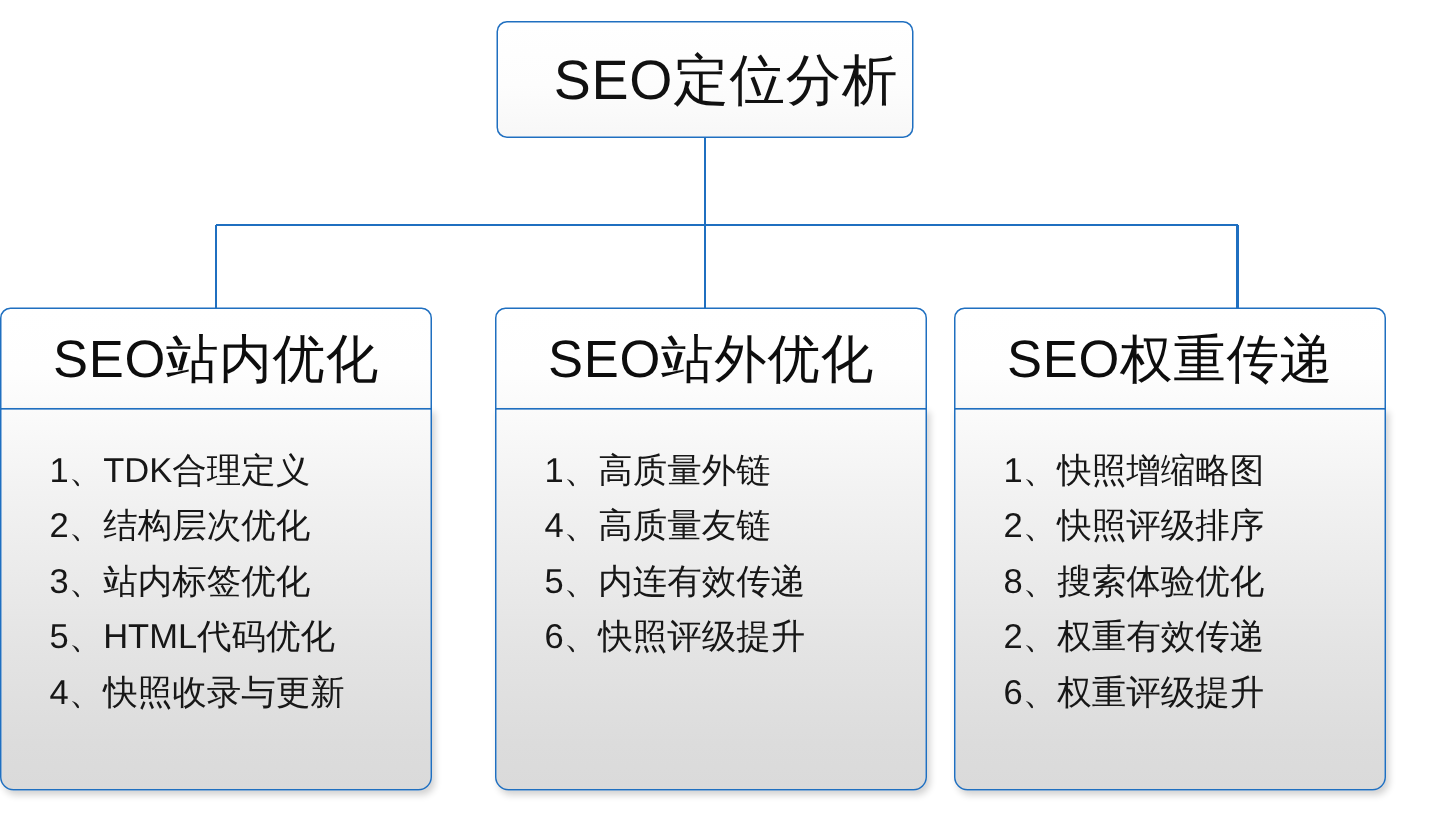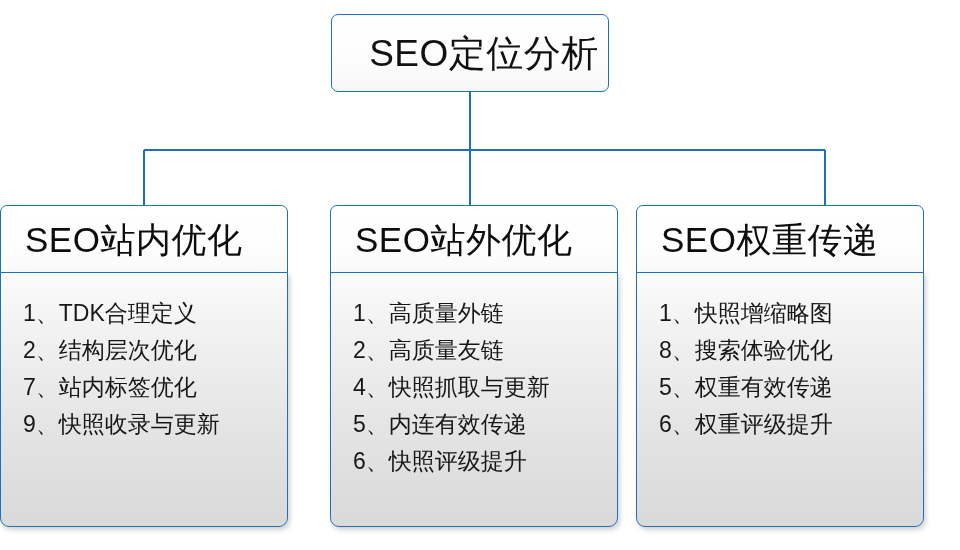--- a/index.html
+++ b/index.html
@@ -69,22 +69,21 @@
 
   .col-header {
     box-sizing: border-box;
     width: 100%;
     height: 68px;
     border: 1.4px solid #1f6fc0;
     border-radius: 7px 7px 0 0;
     background: linear-gradient(to bottom, #ffffff 0%, #fefefe 60%, #fafafa 100%);
     display: flex;
     align-items: center;
-    justify-content: flex-start;
-    padding-left: 24px;
+    justify-content: center;
   }
   .col-header .header-title {
     font-size: 35px;
     line-height: 1;
     letter-spacing: 0.5px;
     color: #0d0d0d;
     white-space: nowrap;
   }
 
   .col-body {
@@ -94,21 +93,21 @@
     margin-top: -1px;
     border: 1.4px solid #1f6fc0;
     border-radius: 0 0 9px 9px;
     background: linear-gradient(to bottom, #fbfbfb 0%, #f2f2f2 22%, #e4e4e4 62%, #dcdcdc 88%, #dadada 100%);
     box-shadow: 2px 3px 5px rgba(0,0,0,0.18);
     padding: 22px 0 0 0;
   }
   .col-list {
     list-style: none;
     margin: 0;
-    padding: 0 0 0 22px;
+    padding: 0 0 0 32px;
   }
   .col-list li {
     font-size: 23px;
     line-height: 37px;
     color: #171717;
     white-space: nowrap;
   }
 </style>
 </head>
 <body>
@@ -130,48 +129,49 @@
 <div class="columns">
 
   <div class="column col-0">
     <div class="col-header">
       <span class="header-title">SEO站内优化</span>
     </div>
     <div class="col-body">
       <ul class="col-list">
         <li>1、TDK合理定义</li>
         <li>2、结构层次优化</li>
-        <li>7、站内标签优化</li>
-        <li>9、快照收录与更新</li>
+        <li>3、站内标签优化</li>
+        <li>5、HTML代码优化</li>
+        <li>4、快照收录与更新</li>
       </ul>
     </div>
   </div>
 
   <div class="column col-1">
     <div class="col-header">
       <span class="header-title">SEO站外优化</span>
     </div>
     <div class="col-body">
       <ul class="col-list">
         <li>1、高质量外链</li>
-        <li>2、高质量友链</li>
-        <li>4、快照抓取与更新</li>
+        <li>4、高质量友链</li>
         <li>5、内连有效传递</li>
         <li>6、快照评级提升</li>
       </ul>
     </div>
   </div>
 
   <div class="column col-2">
     <div class="col-header">
       <span class="header-title">SEO权重传递</span>
     </div>
     <div class="col-body">
       <ul class="col-list">
         <li>1、快照增缩略图</li>
+        <li>2、快照评级排序</li>
         <li>8、搜索体验优化</li>
-        <li>5、权重有效传递</li>
+        <li>2、权重有效传递</li>
         <li>6、权重评级提升</li>
       </ul>
     </div>
   </div>
 
 </div>
 
 </body></html>

